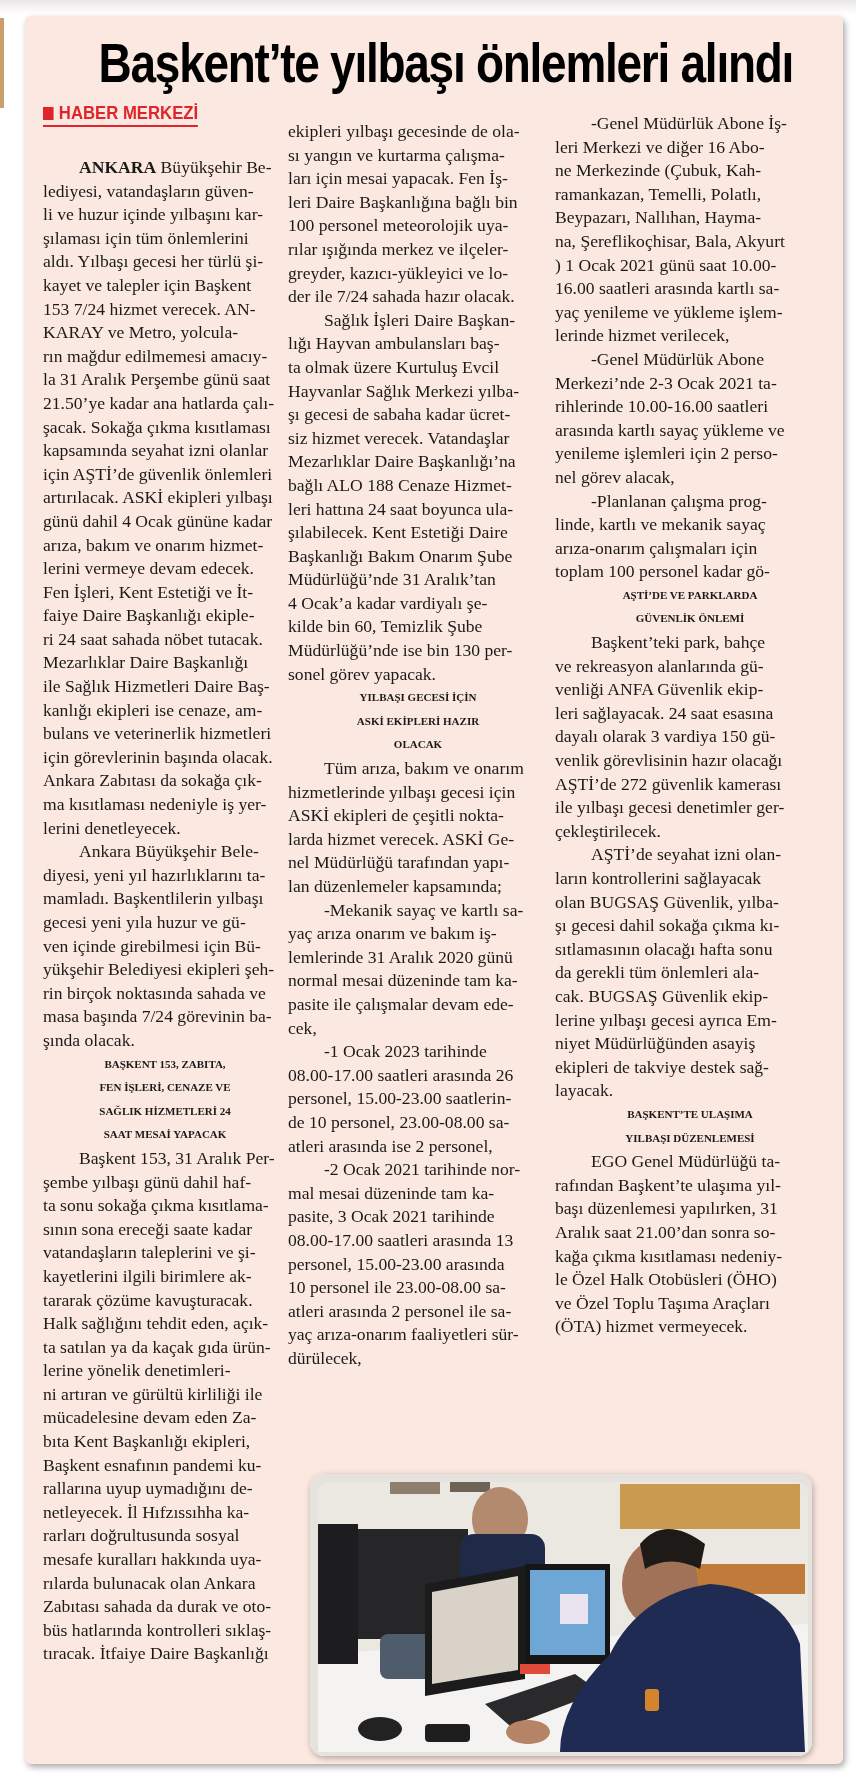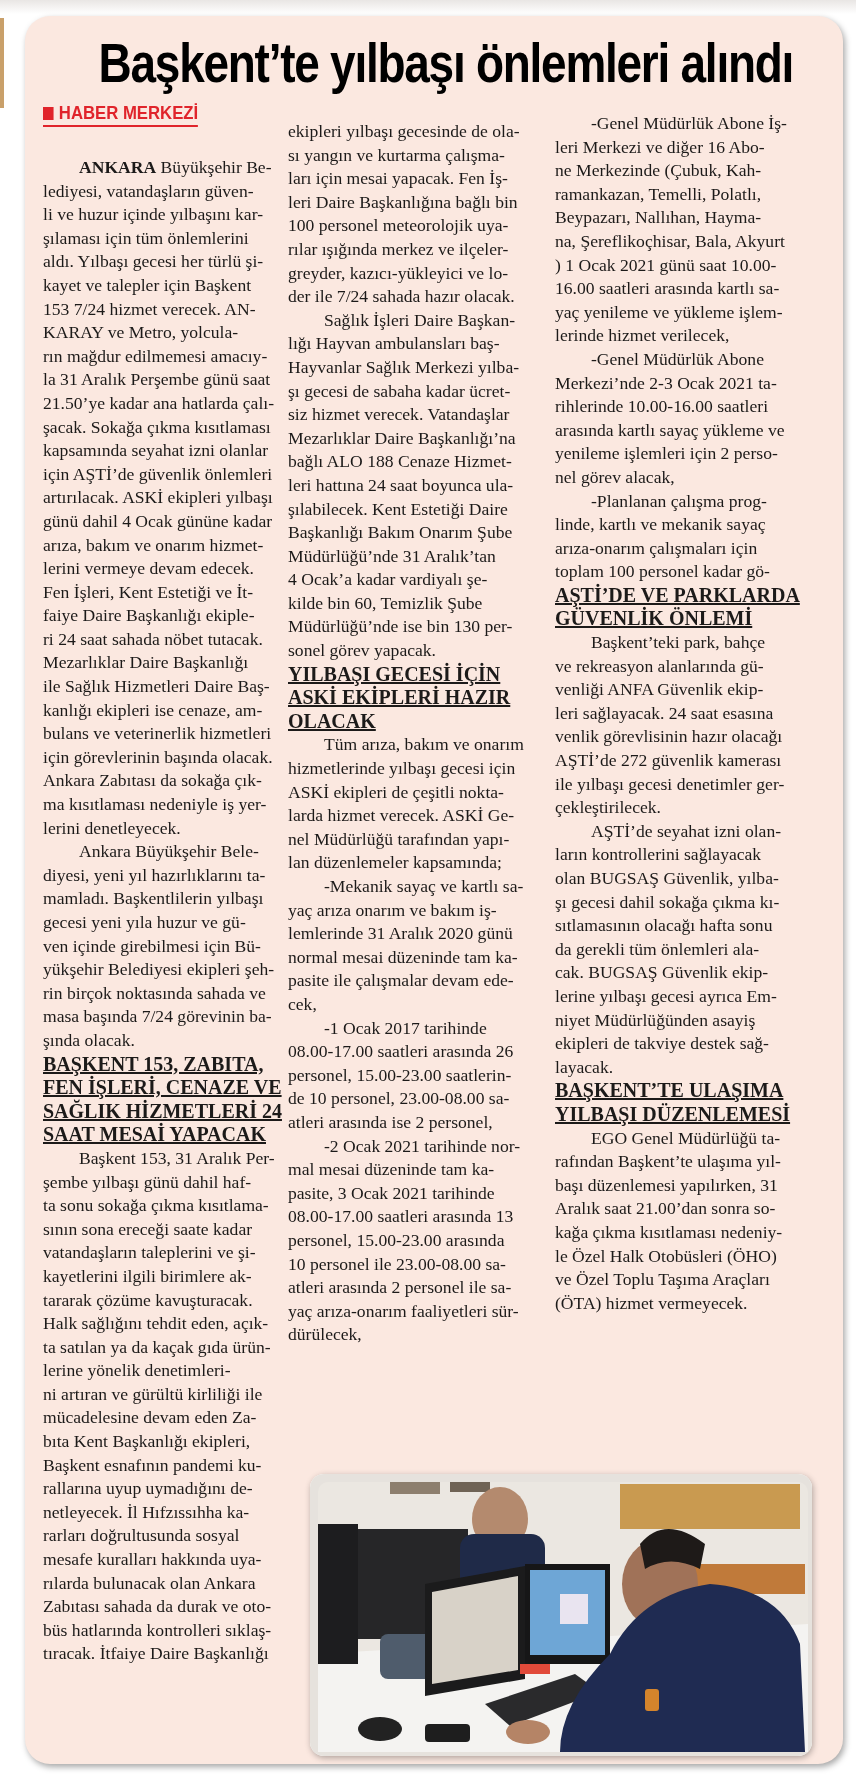--- a/index.html
+++ b/index.html
@@ -14,21 +14,21 @@
     position: absolute; left: 0; top: 0; width: 856px; height: 14px;
     background: linear-gradient(#e9e6e4, #ffffff);
   }
   .left-edge {
     position: absolute; left: 0; top: 18px; width: 4px; height: 90px;
     background: #c9a06a;
   }
   .panel {
     position: absolute; left: 25px; top: 16px; width: 818px; height: 1748px;
     background: #fbe8e0;
-    border-radius: 25px;
+    border-radius: 6px;
     box-shadow: 2px 3px 6px rgba(0,0,0,0.35);
   }
   .headline {
     position: absolute; left: 0; top: 16px; width: 818px;
     text-align: center;
     font-family: "Liberation Sans", sans-serif;
     font-weight: bold;
     font-size: 56px;
     line-height: 62px;
     letter-spacing: -1.5px;
@@ -53,22 +53,22 @@
   }
   .col {
     position: absolute;
     font-size: 17.6px;
     line-height: 23.6px;
     text-align: left;
   }
   .col .ln { display: block; white-space: nowrap; }
   .col .ind { padding-left: 36px; }
   .col h3 {
-    margin: 0; font-size: 20px; line-height: 23.6px; font-weight: bold;
-    text-align: left; white-space: nowrap; text-decoration: underline;
+    margin: 0; font-size: 11px; line-height: 23.6px; font-weight: bold;
+    text-align: center; white-space: nowrap;
   }
   .col1 { left: 18px; top: 140px; width: 244px; }
   .col2 { left: 263px; top: 104px; width: 260px; }
   .col3 { left: 530px; top: 96px; width: 270px; }
   .photo {
     position: absolute; left: 285px; top: 1458px; width: 502px; height: 282px;
     border-radius: 14px;
     background: #ffffff;
     box-shadow: 1px 2px 6px rgba(0,0,0,0.3);
     overflow: hidden;
@@ -158,20 +158,21 @@
       <span class="ln">ekipleri yılbaşı gecesinde de ola-</span>
       <span class="ln">sı yangın ve kurtarma çalışma-</span>
       <span class="ln">ları için mesai yapacak. Fen İş-</span>
       <span class="ln">leri Daire Başkanlığına bağlı bin</span>
       <span class="ln">100 personel meteorolojik uya-</span>
       <span class="ln">rılar ışığında merkez ve ilçeler-</span>
       <span class="ln">greyder, kazıcı-yükleyici ve lo-</span>
       <span class="ln">der ile 7/24 sahada hazır olacak.</span>
       <span class="ln ind">Sağlık İşleri Daire Başkan-</span>
       <span class="ln">lığı Hayvan ambulansları baş-</span>
+      <span class="ln">ta olmak üzere Kurtuluş Evcil</span>
       <span class="ln">Hayvanlar Sağlık Merkezi yılba-</span>
       <span class="ln">şı gecesi de sabaha kadar ücret-</span>
       <span class="ln">siz hizmet verecek. Vatandaşlar</span>
       <span class="ln">Mezarlıklar Daire Başkanlığı’na</span>
       <span class="ln">bağlı ALO 188 Cenaze Hizmet-</span>
       <span class="ln">leri hattına 24 saat boyunca ula-</span>
       <span class="ln">şılabilecek. Kent Estetiği Daire</span>
       <span class="ln">Başkanlığı Bakım Onarım Şube</span>
       <span class="ln">Müdürlüğü’nde 31 Aralık’tan</span>
       <span class="ln">4 Ocak’a kadar vardiyalı şe-</span>
@@ -186,21 +187,21 @@
       <span class="ln">ASKİ ekipleri de çeşitli nokta-</span>
       <span class="ln">larda hizmet verecek. ASKİ Ge-</span>
       <span class="ln">nel Müdürlüğü tarafından yapı-</span>
       <span class="ln">lan düzenlemeler kapsamında;</span>
       <span class="ln ind">-Mekanik sayaç ve kartlı sa-</span>
       <span class="ln">yaç arıza onarım ve bakım iş-</span>
       <span class="ln">lemlerinde 31 Aralık 2020 günü</span>
       <span class="ln">normal mesai düzeninde tam ka-</span>
       <span class="ln">pasite ile çalışmalar devam ede-</span>
       <span class="ln">cek,</span>
-      <span class="ln ind">-1 Ocak 2017 tarihinde</span>
+      <span class="ln ind">-1 Ocak 2023 tarihinde</span>
       <span class="ln">08.00-17.00 saatleri arasında 26</span>
       <span class="ln">personel, 15.00-23.00 saatlerin-</span>
       <span class="ln">de 10 personel, 23.00-08.00 sa-</span>
       <span class="ln">atleri arasında ise 2 personel,</span>
       <span class="ln ind">-2 Ocak 2021 tarihinde nor-</span>
       <span class="ln">mal mesai düzeninde tam ka-</span>
       <span class="ln">pasite, 3 Ocak 2021 tarihinde</span>
       <span class="ln">08.00-17.00 saatleri arasında 13</span>
       <span class="ln">personel, 15.00-23.00 arasında</span>
       <span class="ln">10 personel ile 23.00-08.00 sa-</span>
@@ -228,20 +229,21 @@
       <span class="ln ind">-Planlanan çalışma prog-</span>
       <span class="ln">linde, kartlı ve mekanik sayaç</span>
       <span class="ln">arıza-onarım çalışmaları için</span>
       <span class="ln">toplam 100 personel kadar gö-</span>
       <h3>AŞTİ’DE VE PARKLARDA</h3>
       <h3>GÜVENLİK ÖNLEMİ</h3>
       <span class="ln ind">Başkent’teki park, bahçe</span>
       <span class="ln">ve rekreasyon alanlarında gü-</span>
       <span class="ln">venliği ANFA Güvenlik ekip-</span>
       <span class="ln">leri sağlayacak. 24 saat esasına</span>
+      <span class="ln">dayalı olarak 3 vardiya 150 gü-</span>
       <span class="ln">venlik görevlisinin hazır olacağı</span>
       <span class="ln">AŞTİ’de 272 güvenlik kamerası</span>
       <span class="ln">ile yılbaşı gecesi denetimler ger-</span>
       <span class="ln">çekleştirilecek.</span>
       <span class="ln ind">AŞTİ’de seyahat izni olan-</span>
       <span class="ln">ların kontrollerini sağlayacak</span>
       <span class="ln">olan BUGSAŞ Güvenlik, yılba-</span>
       <span class="ln">şı gecesi dahil sokağa çıkma kı-</span>
       <span class="ln">sıtlamasının olacağı hafta sonu</span>
       <span class="ln">da gerekli tüm önlemleri ala-</span>

